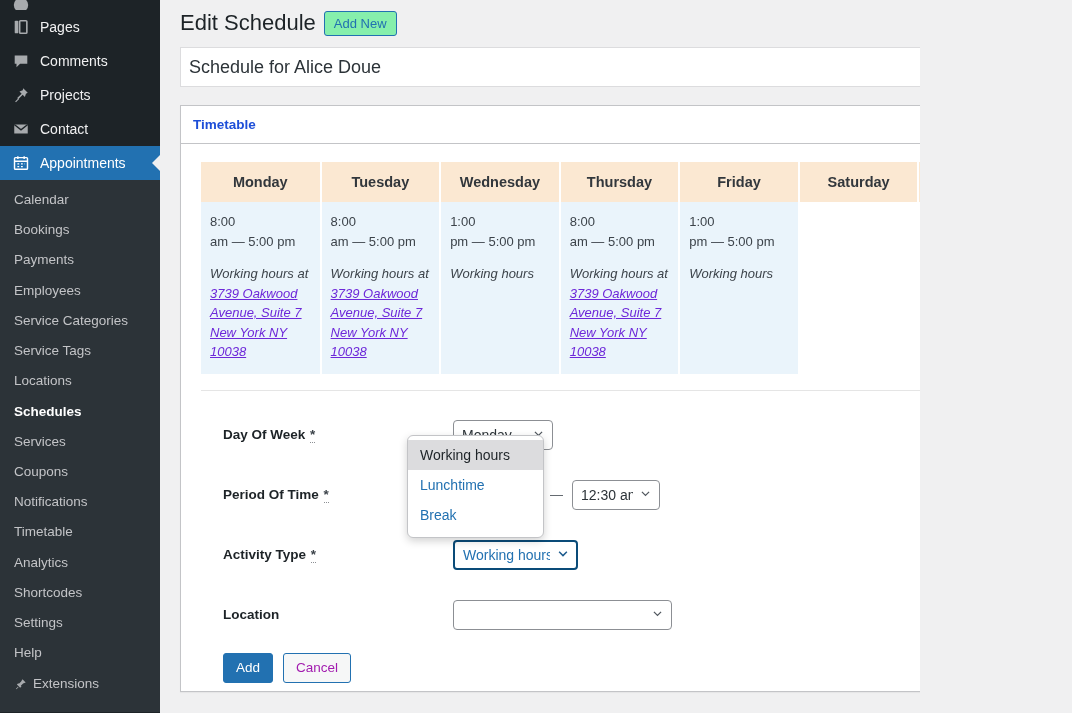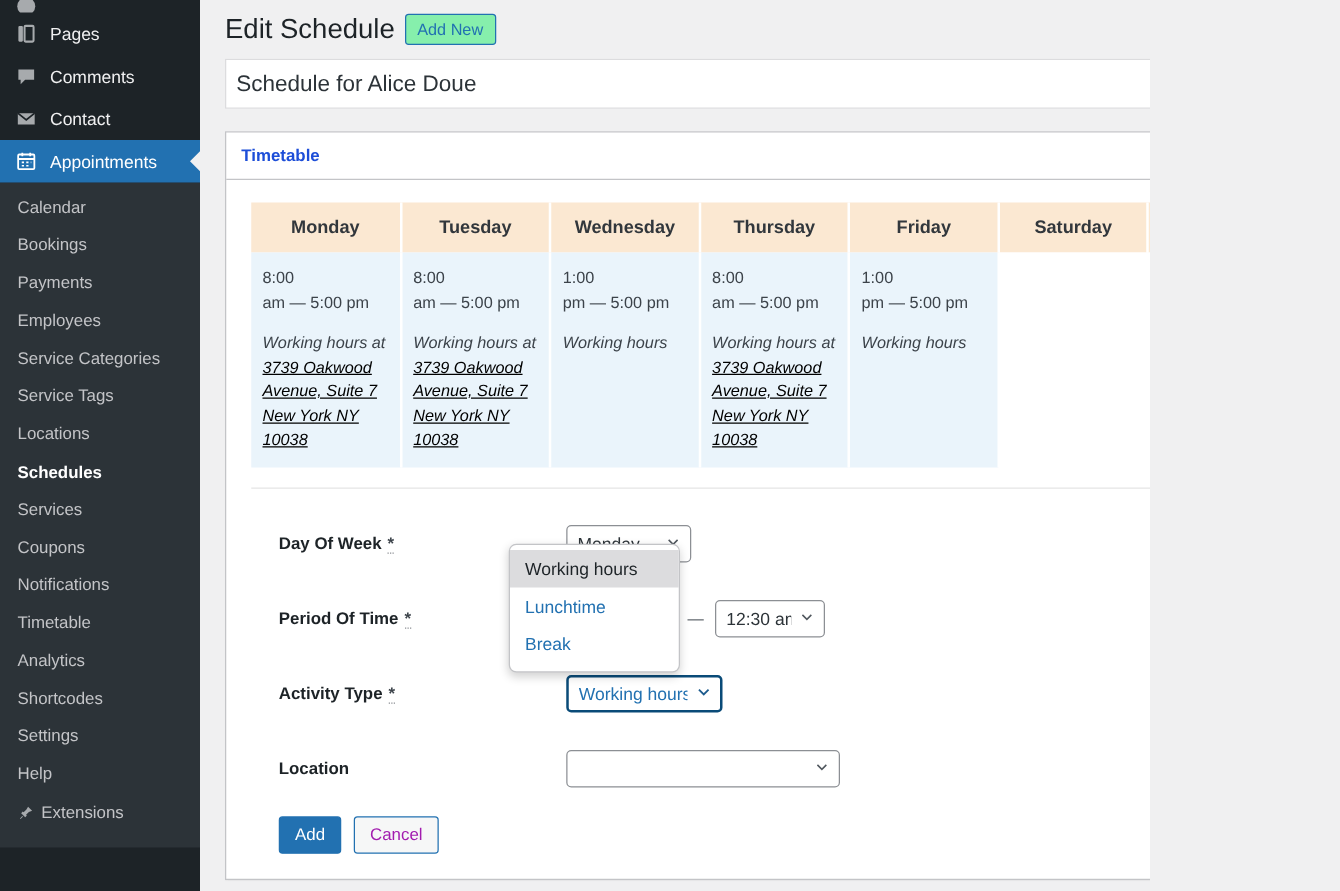--- a/index.html
+++ b/index.html
@@ -130,21 +130,21 @@
   }
   .panel-title {
     font-size: 13.5px; font-weight: bold; color: #1d4ed8;
     flex: 1 1 auto;
   }
   .panel-ctrl {
     width: 28px; height: 26px;
     display: inline-flex; align-items: center; justify-content: center;
     color: #787c82; cursor: pointer;
   }
-  .panel-body { padding: 18px 20px 20px 20px; }
+  .panel-body { padding: 18px 20px 8px 20px; }
 
   
   table.timetable {
     border-collapse: collapse;
     width: 837px;
     table-layout: fixed;
   }
   table.timetable th {
     background: #fbe8d2;
     color: #32373c;
@@ -163,21 +163,21 @@
     font-size: 13px;
     line-height: 1.5;
     color: #3c434a;
   }
   table.timetable td:last-child { border-right: 0; }
   td.has-content { background: #eaf4fb; }
   td.empty { background: #fff; }
   .tt-time { color: #3c434a; }
   .tt-act { font-style: italic; margin-top: 13px; display: block; }
   .tt-addr {
-    color: #000000;
+    color: #6d28d9;
     font-style: italic;
     text-decoration: underline;
     cursor: pointer;
   }
 
   .divider {
     height: 1px; background: #e5e5e5;
     margin: 16px 0 0 0;
   }
 
@@ -309,20 +309,29 @@
 
       <div class="menu-item">
         <span class="mi-icon">
           <svg width="18" height="18" viewBox="0 0 20 20" fill="currentColor">
             <path d="M3 4h14v9H9l-4 4v-4H3z"></path>
           </svg>
         </span>
         <span class="mi-label">Comments</span>
       </div>
 
+      <div class="menu-item">
+        <span class="mi-icon">
+          <svg width="18" height="18" viewBox="0 0 20 20" fill="currentColor">
+            <path d="M12.5 2.5l5 5-2 1-1.2 3.6-2.4-2.4L7 14.6l-1.2-1.2 4.9-4.9L8.3 6 11.9 4.8z"></path>
+            <rect x="3.2" y="15.2" width="5" height="1.3" transform="rotate(-45 5.7 15.8)"></rect>
+          </svg>
+        </span>
+        <span class="mi-label">Projects</span>
+      </div>
 
       <div class="menu-item">
         <span class="mi-icon">
           <svg width="18" height="18" viewBox="0 0 20 20" fill="currentColor">
             <path d="M2.5 5h15v10h-15z" fill="currentColor"></path>
             <path d="M2.5 5l7.5 6 7.5-6" fill="none" stroke="#1d2327" stroke-width="1.6"></path>
           </svg>
         </span>
         <span class="mi-label">Contact</span>
       </div>

